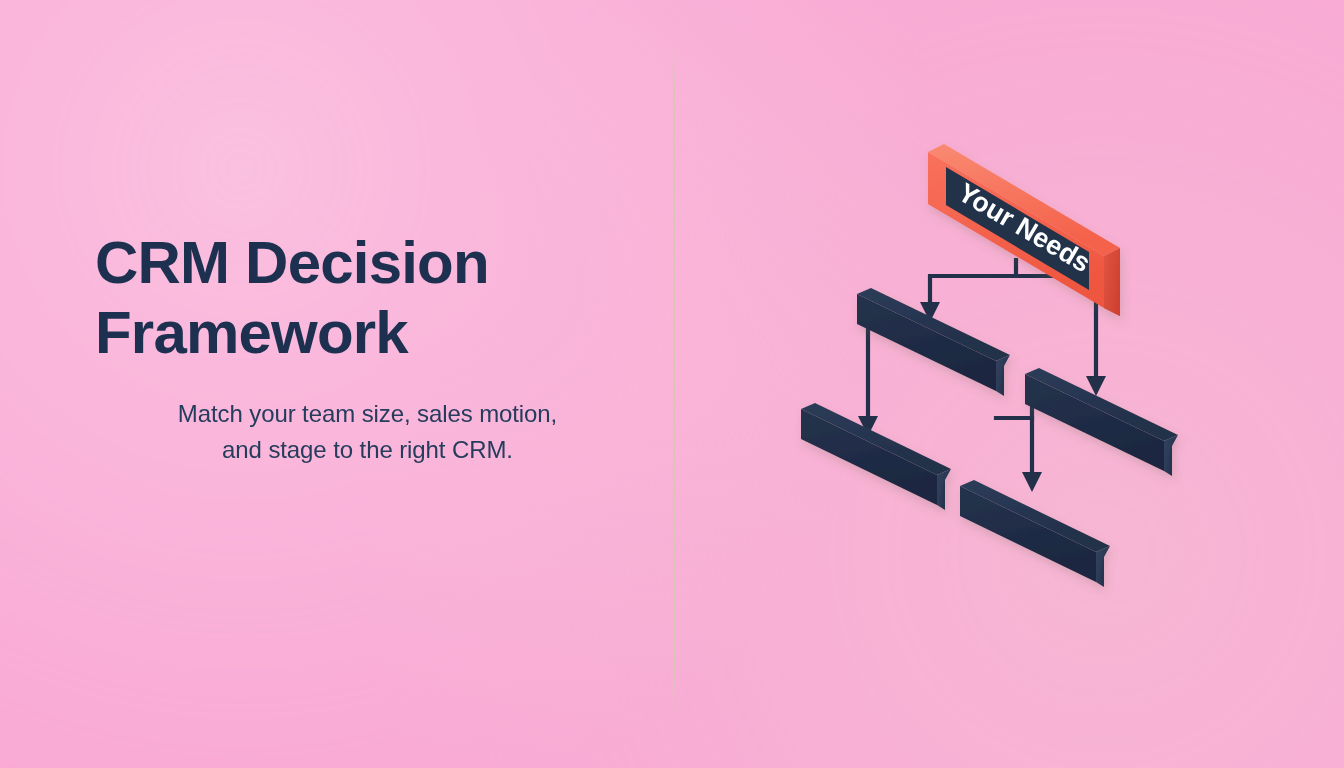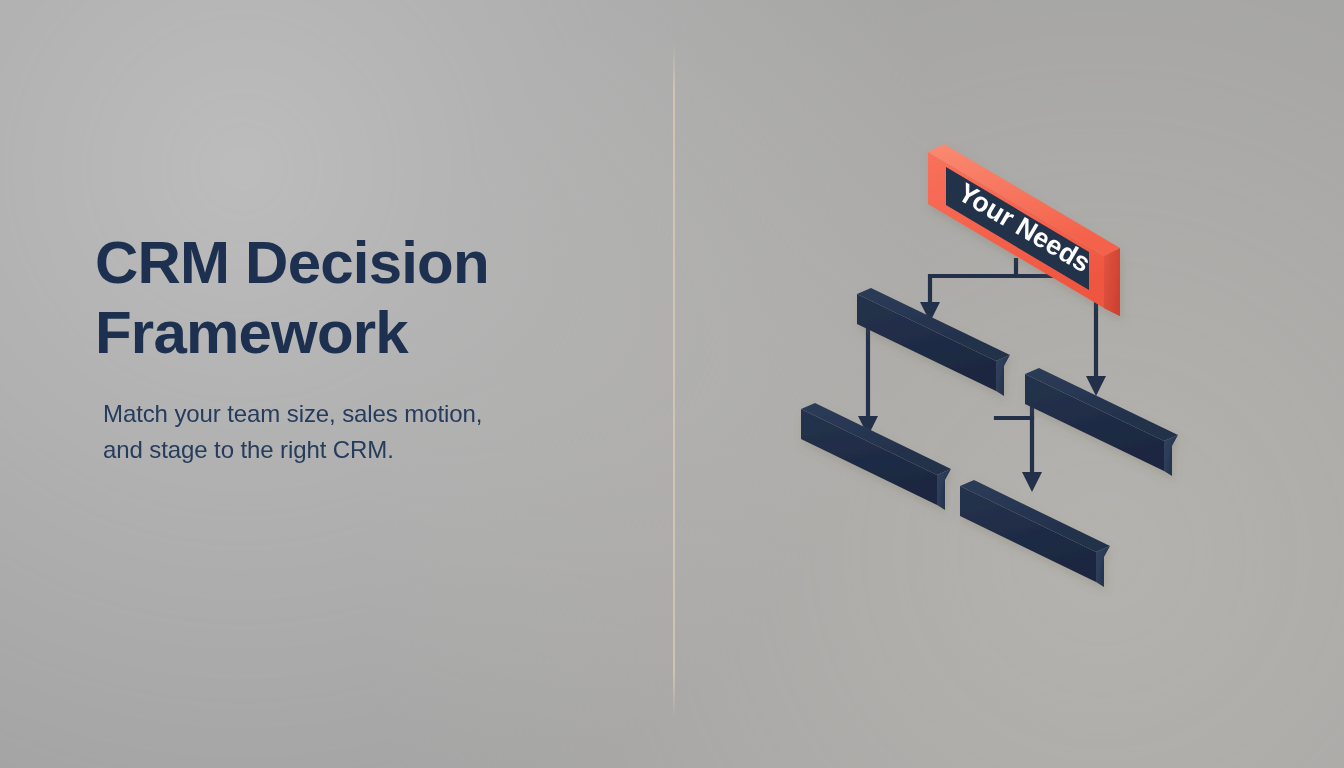--- a/index.html
+++ b/index.html
@@ -10,21 +10,21 @@
     width: 1344px;
     height: 768px;
     overflow: hidden;
     background: #faf7ed;
     font-family: "Liberation Sans", sans-serif;
     position: relative;
   }
   #slide {
     position: absolute;
     inset: 0;
-    background: #a3a3a3;
+    background: #f9a8d4;
   }
   
   #grain {
     position: absolute;
     inset: 0;
     pointer-events: none;
     opacity: .5;
     background:
       radial-gradient(circle at 18% 22%, rgba(255,255,255,.55) 0%, rgba(255,255,255,0) 55%),
       radial-gradient(circle at 82% 72%, rgba(240,233,214,.45) 0%, rgba(255,255,255,0) 60%);
@@ -52,27 +52,28 @@
   #title {
     font-size: 60px;
     line-height: 1.17;
     font-weight: bold;
     color: #1d3050;
     letter-spacing: -0.8px;
     margin: 0;
     white-space: pre-line;
   }
   #subtitle {
-    margin: 28px 0 0 8px;
+    margin: 28px 0 0 15px;
     font-size: 24px;
     line-height: 1.48;
     font-weight: 500;
     color: #253c5c;
     letter-spacing: -0.1px;
     white-space: pre-line;
+    text-align: center;
   }
   
   #diagram {
     position: absolute;
     left: 760px;
     top: 100px;
     width: 560px;
     height: 560px;
   }
   #diagram svg { display: block; }

